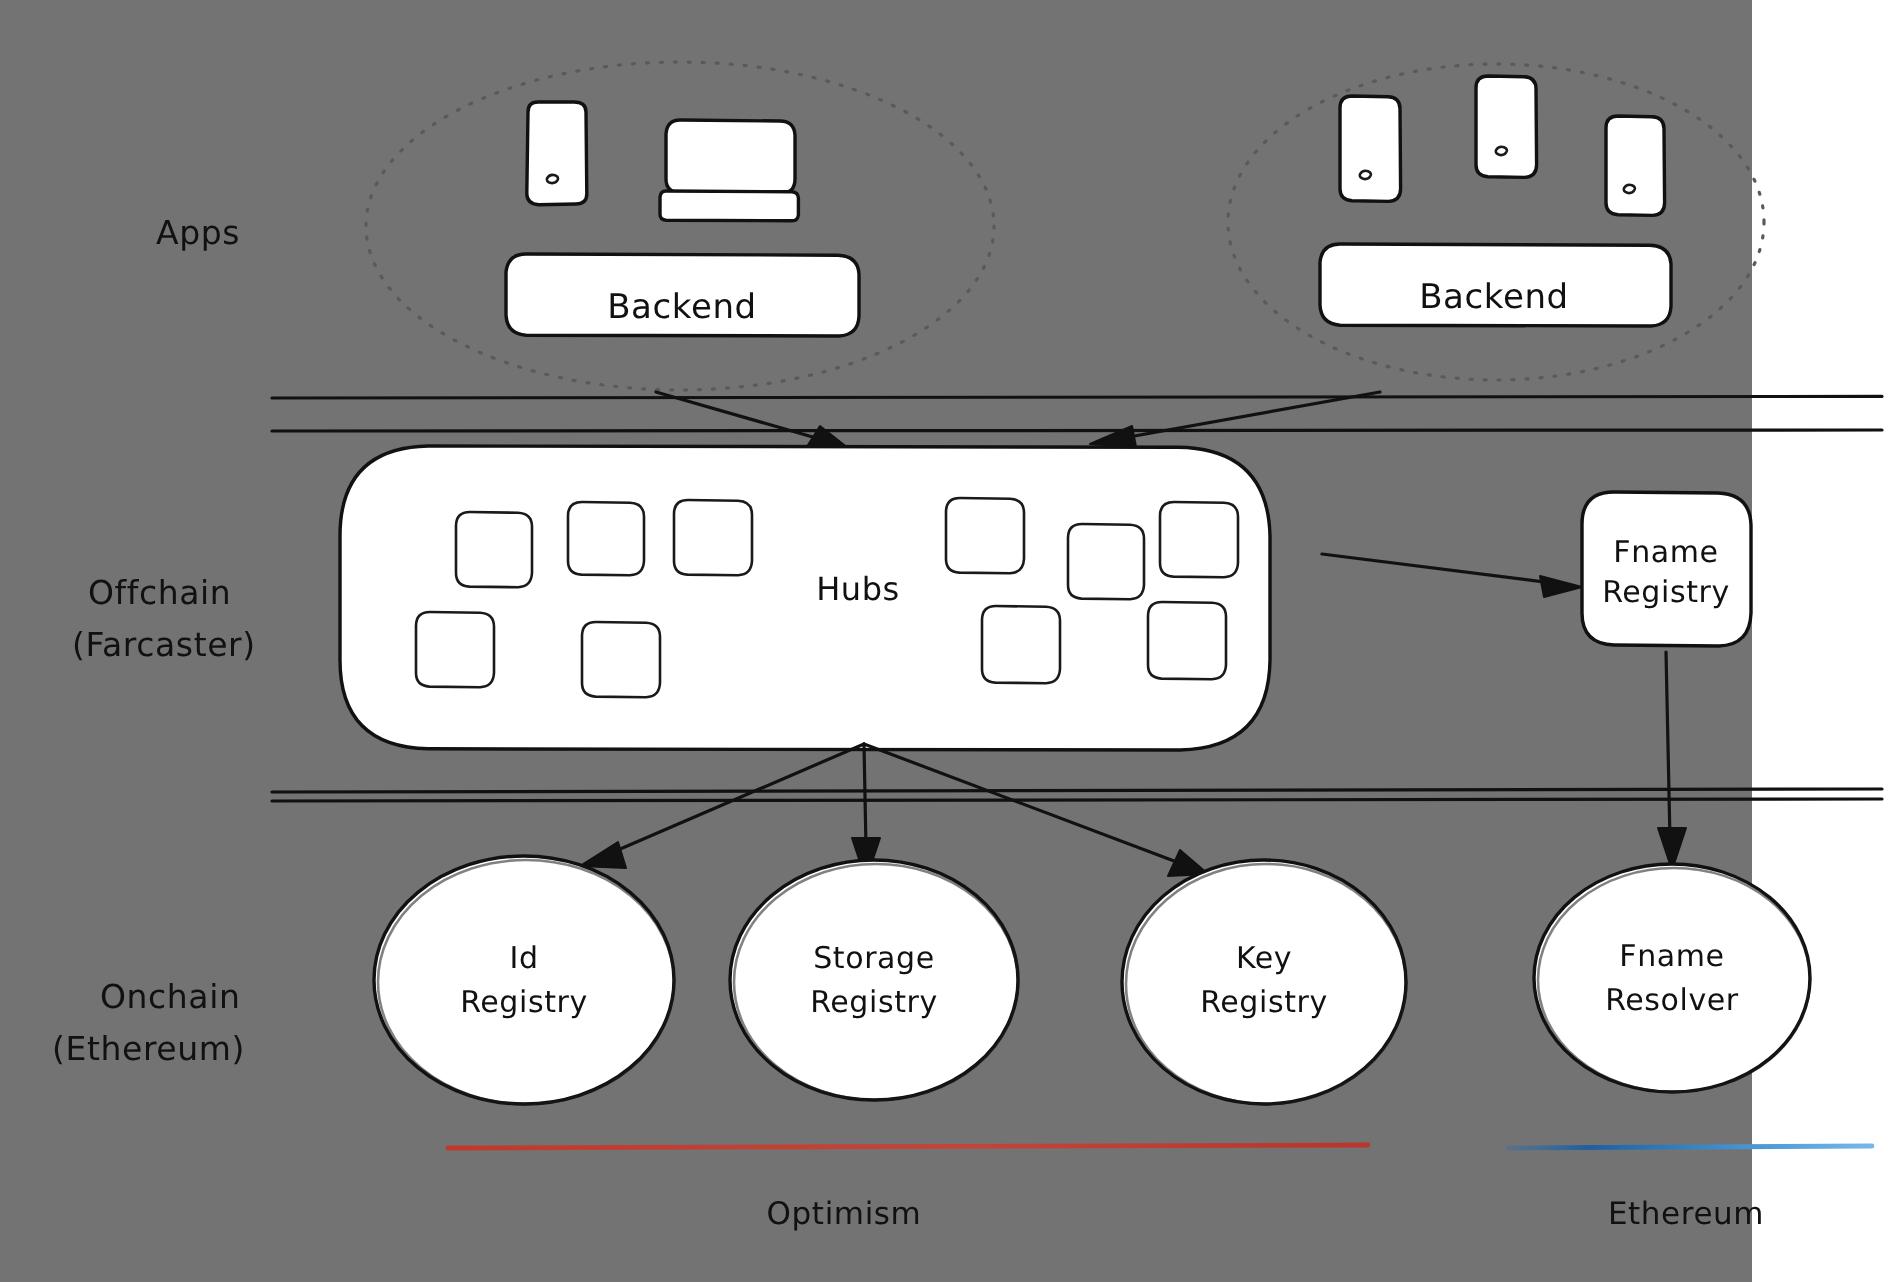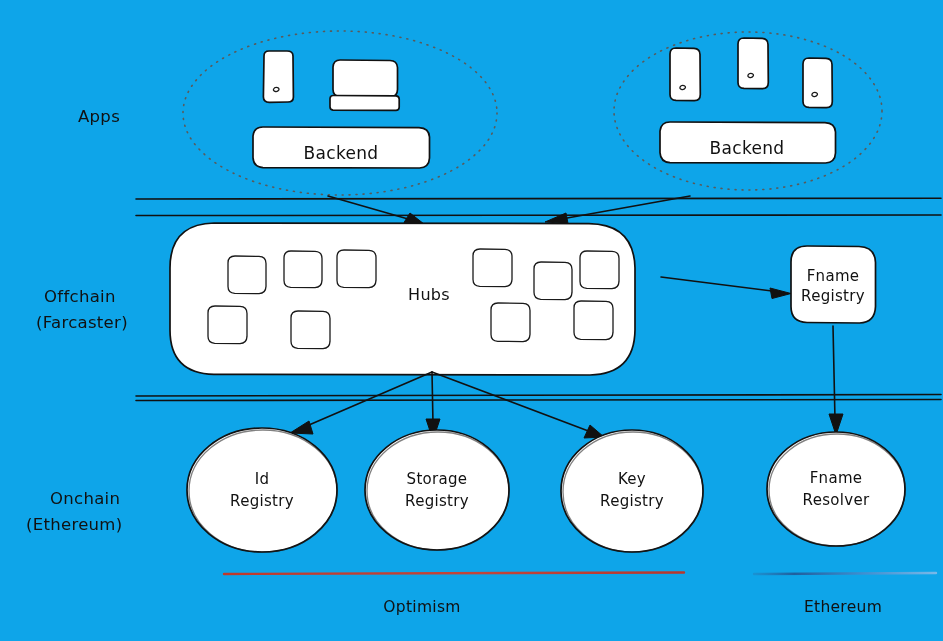--- a/index.html
+++ b/index.html
@@ -8,23 +8,23 @@
     background: #ffffff;
   }
   body {
     width: 943px;
     height: 641px;
     overflow: hidden;
     font-family: "DejaVu Sans", sans-serif;
   }
   #diagram-root {
     position: relative;
-    width: 943px;
+    width: 876px;
     height: 641px;
-    background: #0ea5e9;
+    background: #737373;
     text-decoration: underline;
   }
   svg#scene {
     display: block;
     width: 943px;
     height: 641px;
   }
   .sketch-stroke {
     fill: none;
     stroke: #111111;

